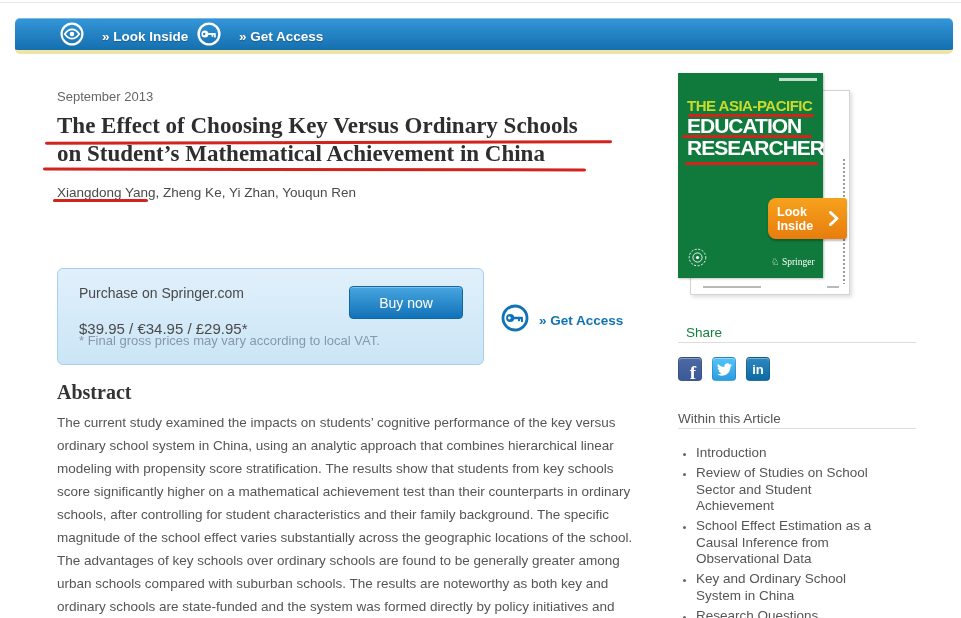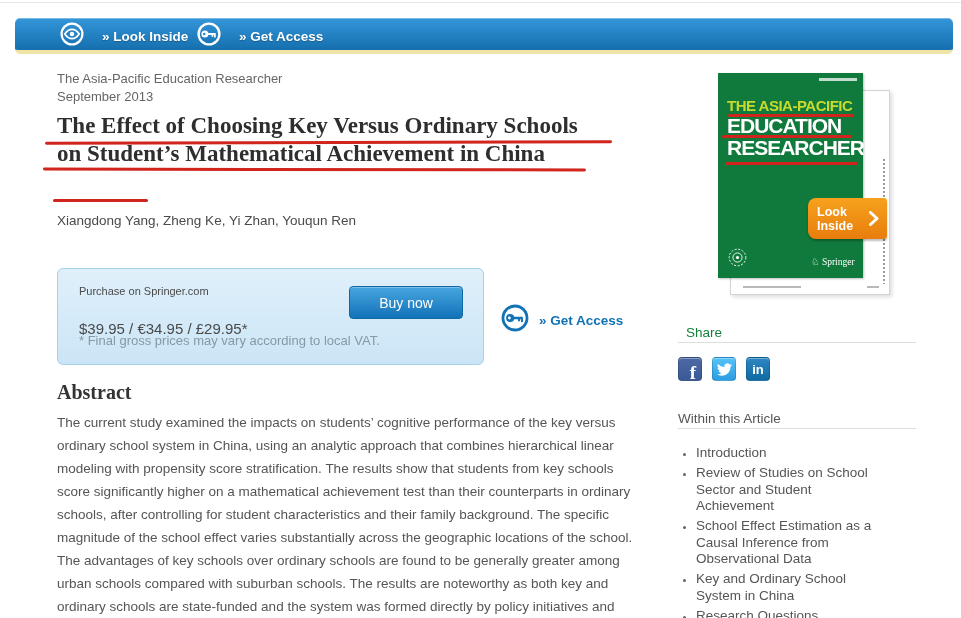--- a/index.html
+++ b/index.html
@@ -23,54 +23,54 @@
   .hdr-look { left:45px; }
   .hdr-get  { left:182px; }
 
   
   .journal-name { position:absolute; left:57px; top:71px; font-size:13px; color:#666; }
   .journal-date { position:absolute; left:57px; top:89px; font-size:13px; color:#666; }
   .article-title {
     position:absolute; left:57px; top:112px; width:600px;
     font-family:"Liberation Serif", serif; font-size:23px; line-height:28px; color:#2e2e2e;
   }
-  .authors { position:absolute; left:57px; top:185px; font-size:13.5px; color:#4a4a4a;margin-top:28px; }
+  .authors { position:absolute; left:57px; top:185px; font-size:13.5px; color:#4a4a4a; }
 
   .annot { position:absolute; height:3px; background:#d0241c; border-radius:2px; }
   .annot-t1 { left:45px; top:141px; width:567px; transform:rotate(-0.15deg); }
   .annot-t2 { left:43px; top:168px; width:543px; transform:rotate(0.1deg); }
   .annot-au { left:53px; top:199px; width:95px; }
 
   
   .purchase-box {
     position:absolute; left:57px; top:268px; width:427px; height:97px;
     background:linear-gradient(#e0f0fb, #cbe5f6);
     border:1px solid #a6d0ec; border-radius:6px;
   }
-  .purchase-label { position:absolute; left:21px; top:16px; font-size:11px; color:#4a4a4a; }
+  .purchase-label { position:absolute; left:21px; top:16px; font-size:14px; color:#4a4a4a; }
   .purchase-prices { position:absolute; left:21px; top:51px; font-size:15px; color:#4a4a4a; }
   .buy-btn {
     position:absolute; left:291px; top:17px; width:114px; height:33px;
     background:linear-gradient(#47a5df, #1272b8);
     border:1px solid #0e68a6; border-radius:4px;
     color:#fff; font-size:14px; font-family:"Liberation Sans", sans-serif;
     box-shadow:inset 0 1px 0 rgba(255,255,255,.3); cursor:pointer;
   }
   .vat-note { position:absolute; left:21px; top:64px; font-size:13px; color:#8599a8; }
 
   .get-access-inline { position:absolute; left:501px; top:304px; display:flex; align-items:center; gap:10px; cursor:pointer; }
   .get-access-inline .lbl { color:#1173b5; font-weight:bold; font-size:13.5px; }
 
   
   .abstract-heading { position:absolute; left:57px; top:381px; font-family:"Liberation Serif", serif; font-size:20px; color:#333; }
   .abstract-text { position:absolute; left:57px; top:411px; width:592px; font-size:13.5px; line-height:23px; color:#555; }
 
   
   .sidebar { position:absolute; left:678px; top:73px; width:240px; }
-  .cover-widget { position:absolute; left:0; top:0; width:156px; height:222px; cursor:pointer;margin-left:40px; }
+  .cover-widget { position:absolute; left:0; top:0; width:156px; height:222px; cursor:pointer; }
   .cover-sheet {
     position:absolute; left:12px; top:17px; width:160px; height:205px;
     background:#fff; border:1px solid #d4d4d4; box-shadow:2px 2px 4px rgba(0,0,0,.14);
   }
   .sheet-spine { position:absolute; right:4px; top:68px; width:2px; height:125px;
     background:repeating-linear-gradient(#9a9a9a 0 2px, transparent 2px 4px); }
   .sheet-smudge-l { position:absolute; left:12px; bottom:6px; width:58px; height:2px; background:#b9b9b9; }
   .sheet-smudge-r { position:absolute; right:10px; bottom:6px; width:12px; height:2px; background:#b9b9b9; }
   .cover-front {
     position:absolute; left:0; top:0; width:145px; height:205px;
@@ -137,21 +137,20 @@
           <circle cx="7.2" cy="12" r="1.2" fill="#2285c6"></circle>
           <rect x="10.8" y="10.9" width="7.9" height="2.2" rx="0.5" fill="#fff"></rect>
           <rect x="14.6" y="12.8" width="1.7" height="2.0" fill="#fff"></rect>
           <rect x="17.1" y="12.8" width="1.7" height="2.7" fill="#fff"></rect>
         </svg>
       </span>
       <span class="lbl">» Get Access</span>
     </div>
   </div>
 
-  <div class="journal-name">The Asia-Pacific Education Researcher</div>
   <div class="journal-date">September 2013</div>
 
   <h1 class="article-title"><span>The Effect of Choosing Key Versus Ordinary Schools</span><br><span>on Student’s Mathematical Achievement in China</span></h1>
 
   <div class="authors"><span>Xiangdong Yang</span><span>, Zheng Ke, Yi Zhan, Youqun Ren</span></div>
 
   <div class="annot annot-t1"></div>
   <div class="annot annot-t2"></div>
   <div class="annot annot-au"></div>
 

